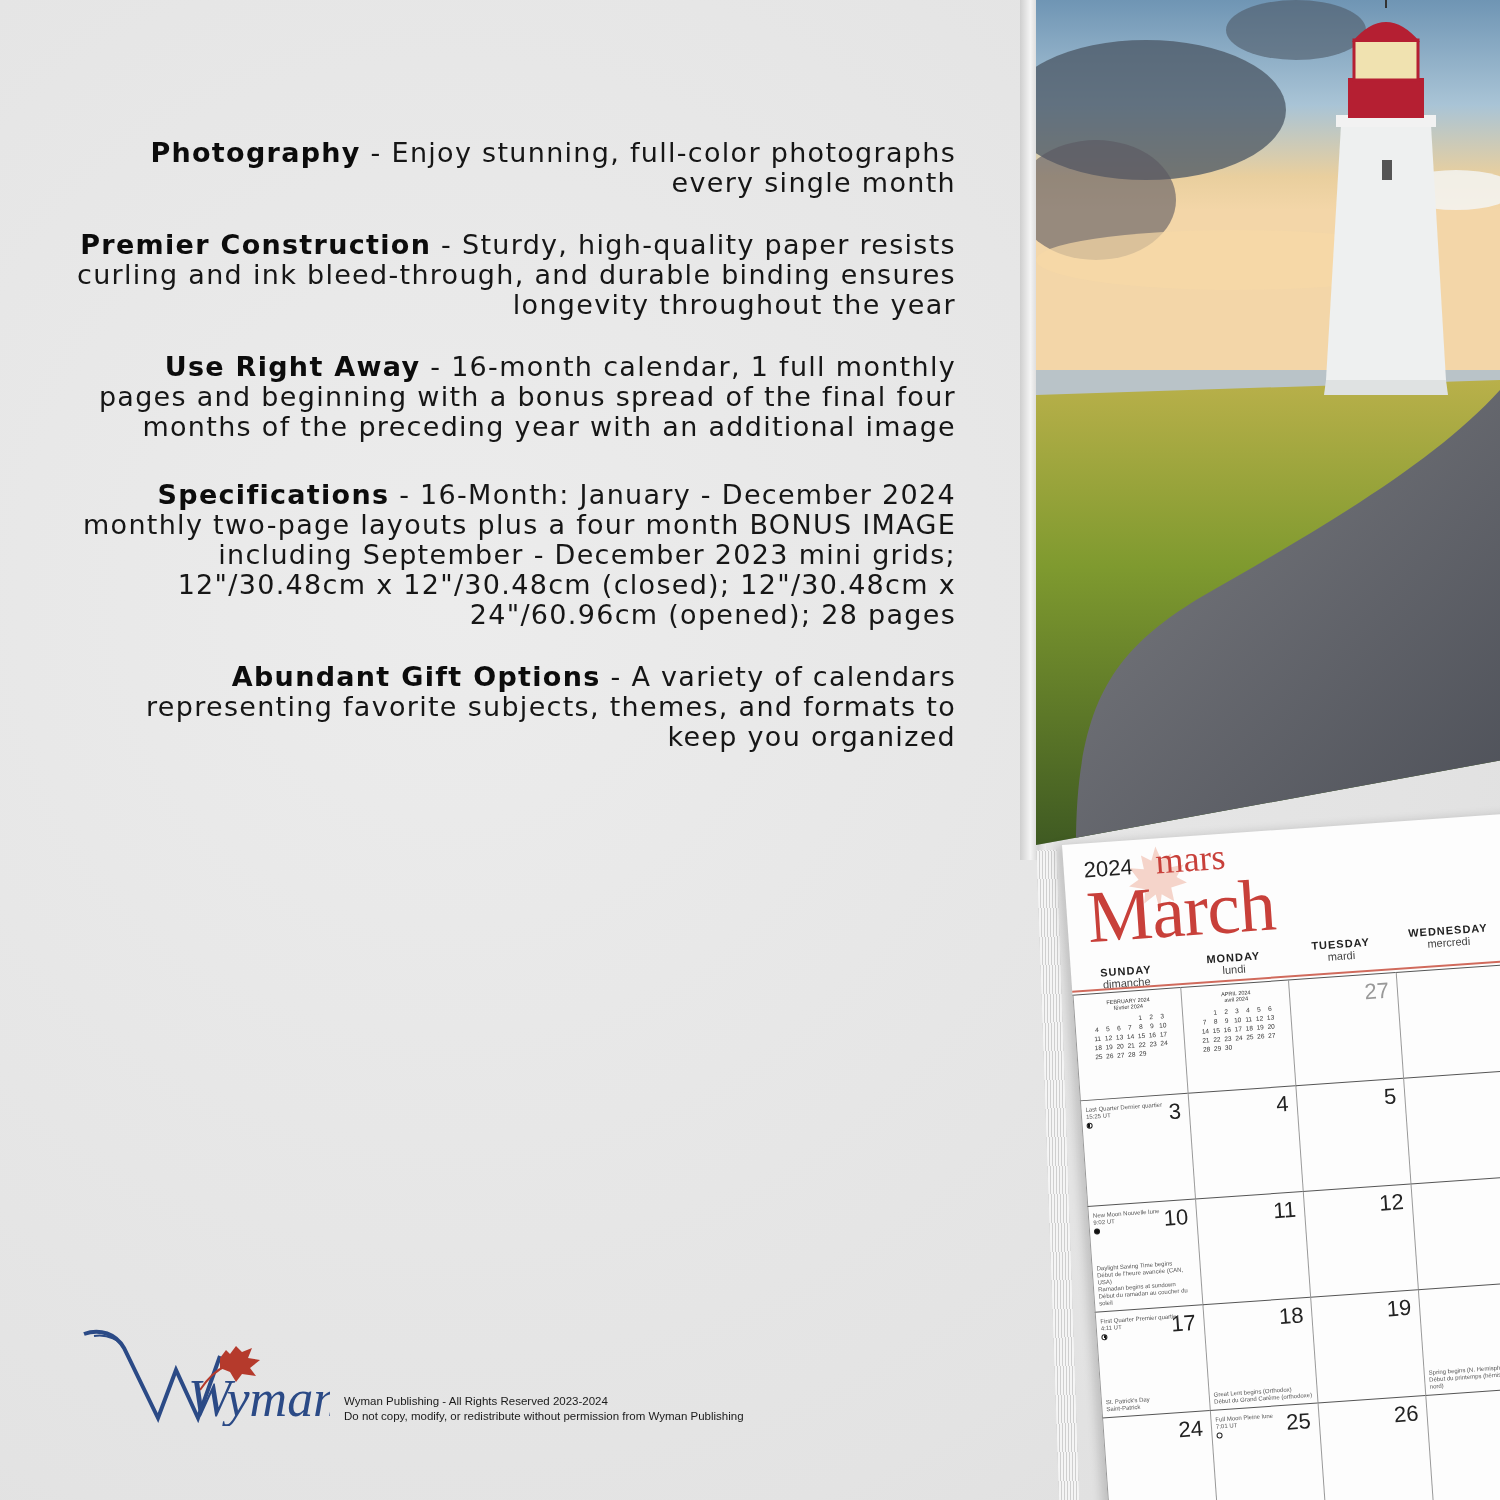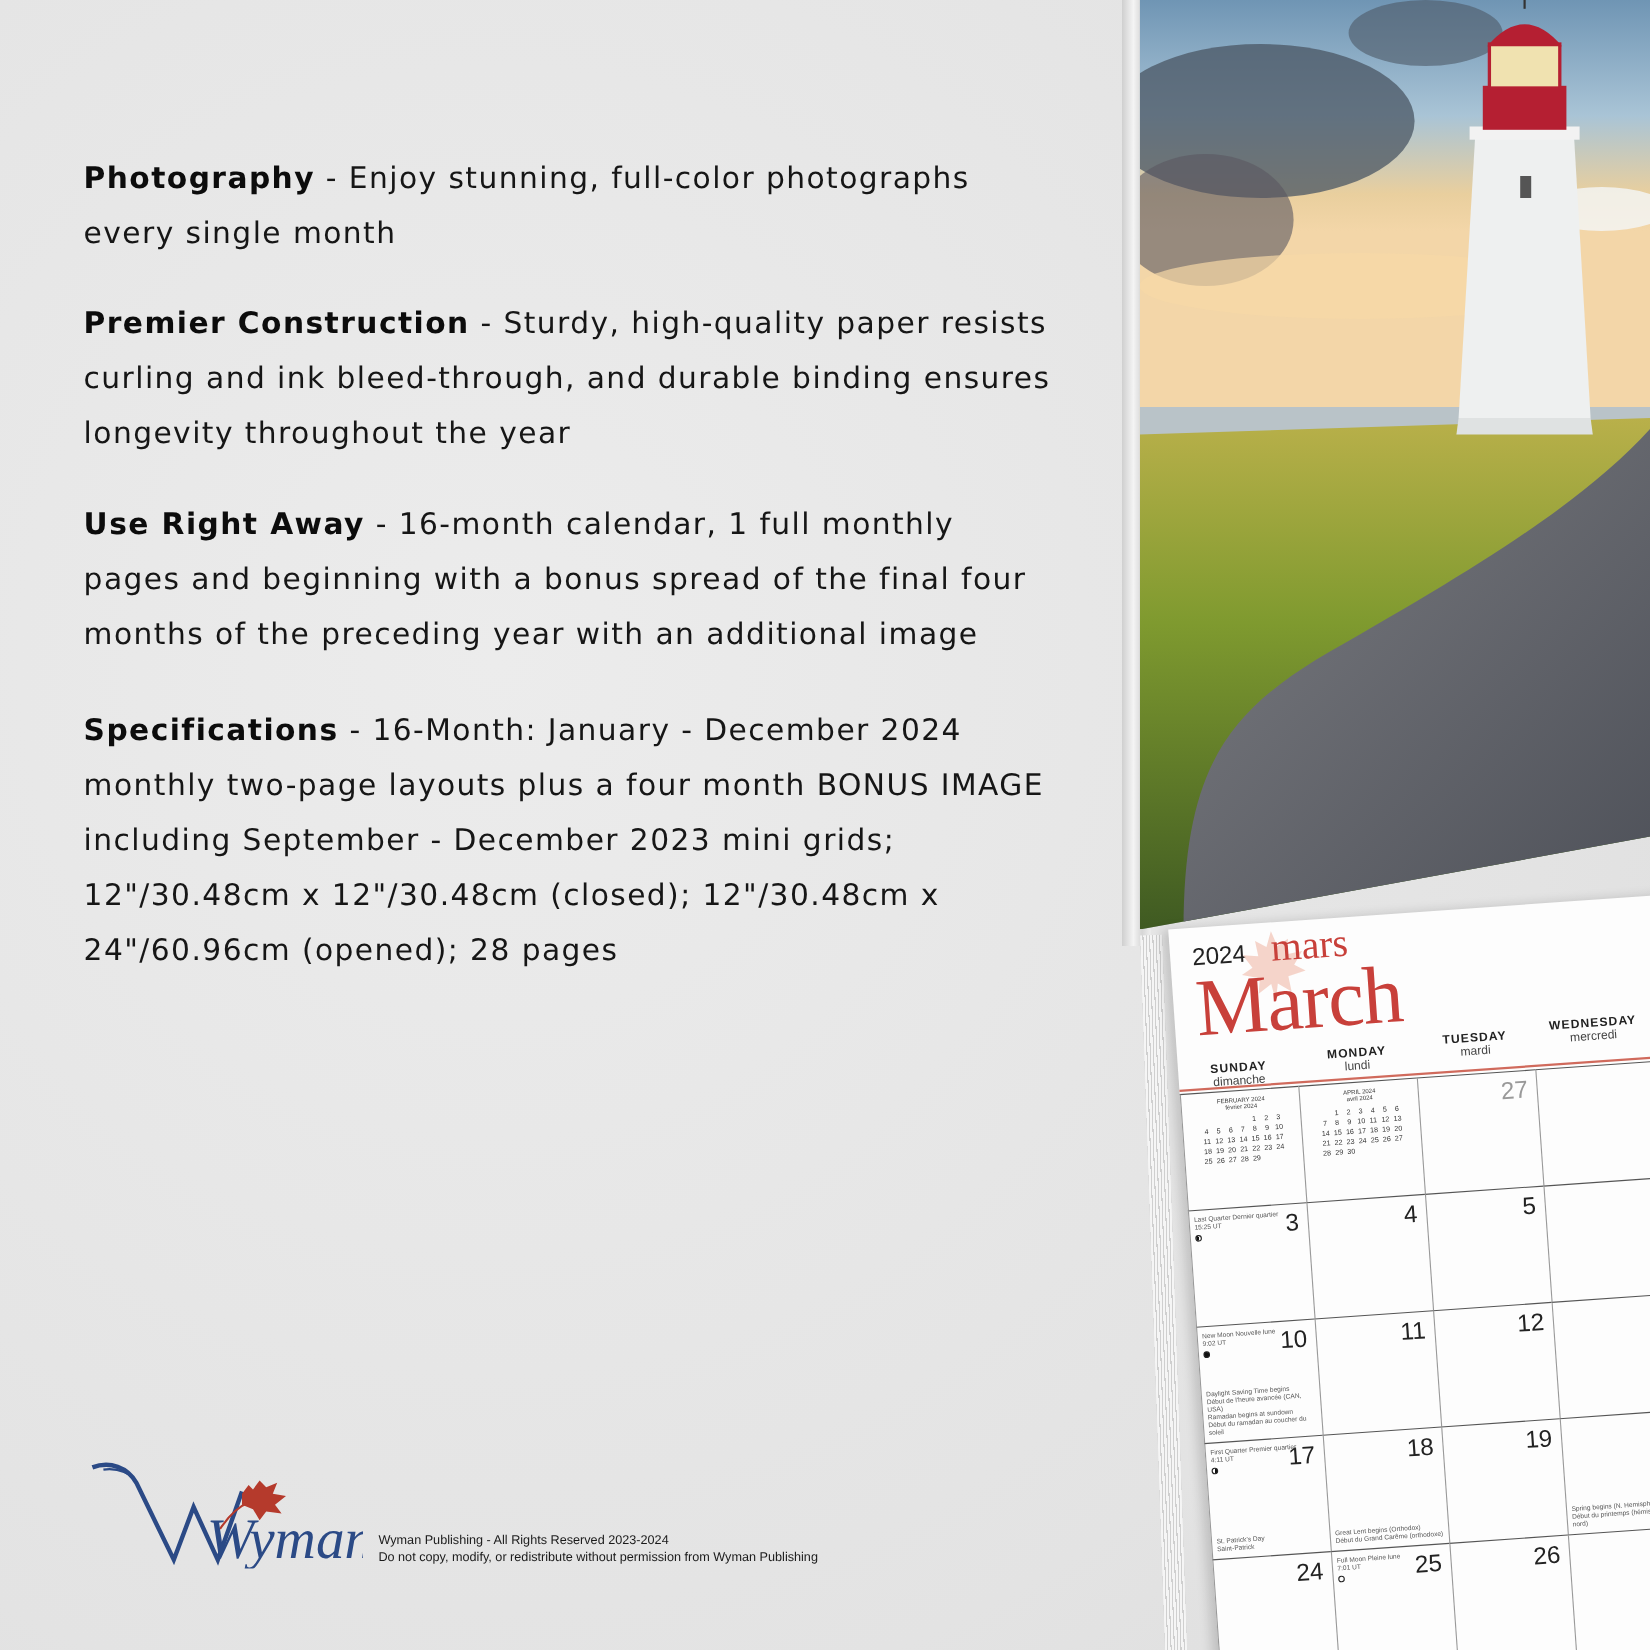--- a/index.html
+++ b/index.html
@@ -17,25 +17,26 @@
     font-weight: bold;
     font-size: 58px;
     line-height: 62px;
     letter-spacing: 3px;
     color: #0a0a0a;
     margin-left: 4px;
   }
   .features { margin-top: 46px; }
   .feature {
     font-size: 27px;
-    line-height: 50px;
+    line-height: 30px;
     letter-spacing: 1.3px;
     color: #161616;
     margin-bottom: 32px;
     width: 880px;
+    text-align: right;
   }
   .feature b { font-weight: bold; color: #0c0c0c; }
   .feature.gap-lg { margin-bottom: 38px; }
   .footer { position: absolute; left: 80px; top: 1326px; width: 760px; height: 110px; }
   .logo { position: absolute; left: 0; top: 0; width: 250px; height: 100px; }
   .copyright {
     position: absolute; left: 264px; top: 68px;
     font-family: "Liberation Sans", sans-serif;
     font-size: 11.5px; line-height: 15px; color: #1a1a1a;
   }
@@ -95,20 +96,21 @@
 </head>
 <body>
 
 <div class="left">
 
   <div class="features">
     <p class="feature"><b>Photography</b><span> - Enjoy stunning, full-color photographs every single month</span></p>
     <p class="feature"><b>Premier Construction</b><span> - Sturdy, high-quality paper resists curling and ink bleed-through, and durable binding ensures longevity throughout the year</span></p>
     <p class="feature gap-lg"><b>Use Right Away</b><span> - 16-month calendar, 1 full monthly pages and beginning with a bonus spread of the final four months of the preceding year with an additional image</span></p>
     <p class="feature"><b>Specifications</b><span> - 16-Month: January - December 2024 monthly two-page layouts plus a four month BONUS IMAGE including September - December 2023 mini grids; 12"/30.48cm x 12"/30.48cm (closed); 12"/30.48cm x 24"/60.96cm (opened); 28 pages</span></p>
+    <p class="feature"><b>Abundant Gift Options</b><span> - A variety of calendars representing favorite subjects, themes, and formats to keep you organized</span></p>
   </div>
 </div>
 
 <div class="footer">
   <svg class="logo" viewBox="0 0 250 100" width="250" height="100">
     <path d="M4 8 C20 2 36 8 44 22 L78 92 L96 44 L118 92 L140 30" fill="none" stroke="#2b4a86" stroke-width="4"></path>
     <path d="M44 22 C40 14 28 8 14 10" fill="none" stroke="#2b4a86" stroke-width="2"></path>
     <g>
       <path d="M140 32 L146 24 L150 28 L156 20 L162 26 L172 22 L168 32 L180 34 L170 42 L176 50 L162 48 L156 56 L150 46 L140 42 Z" fill="#b53a2c"></path>
       <path d="M120 64 C128 52 136 44 146 40" fill="none" stroke="#b53a2c" stroke-width="2"></path>

